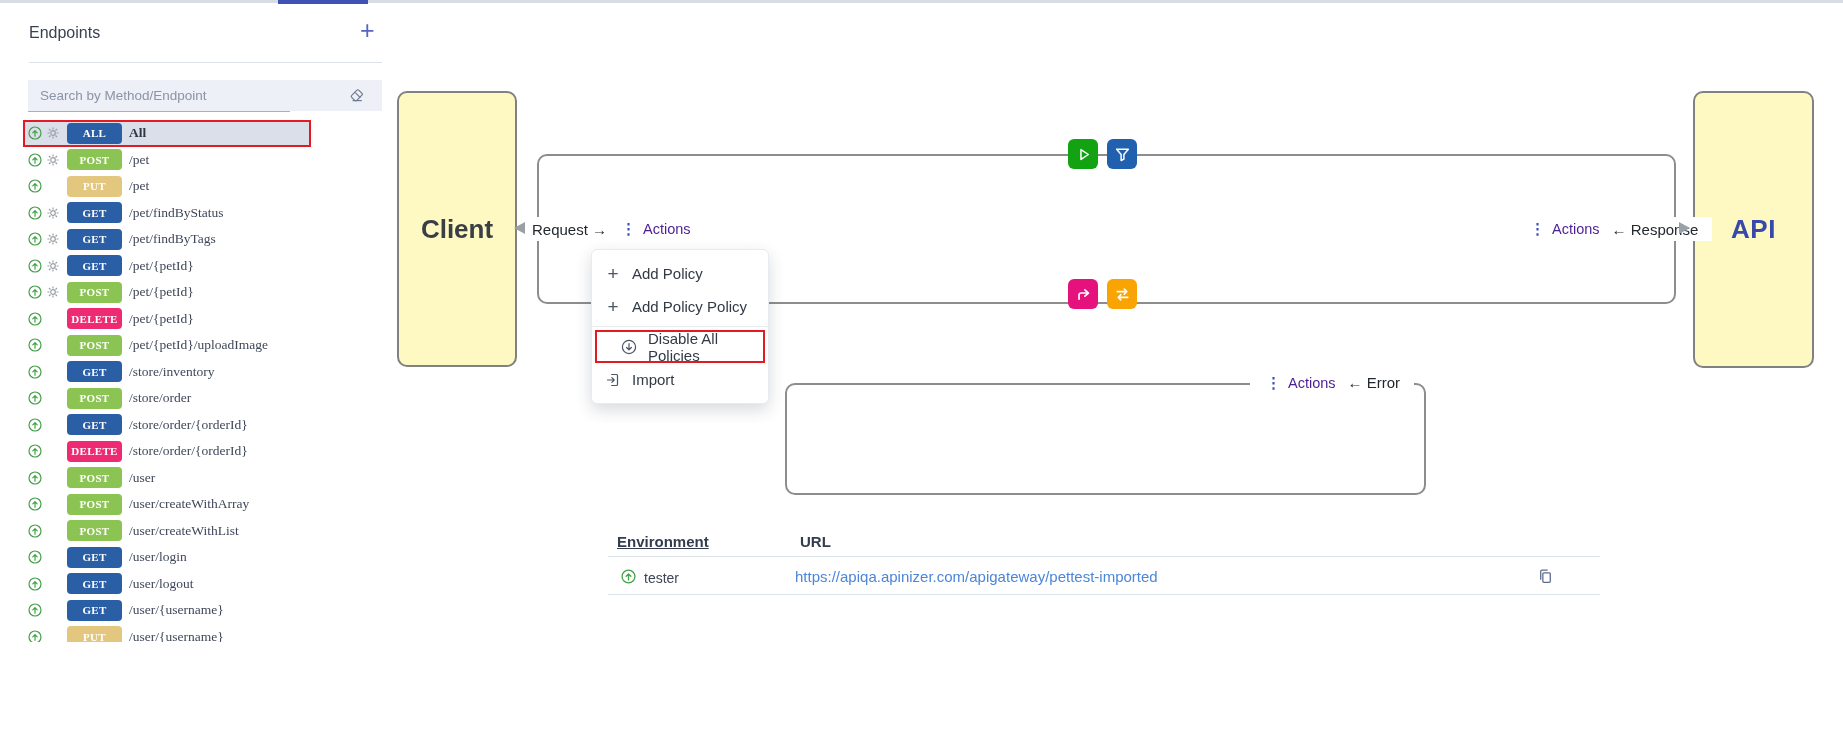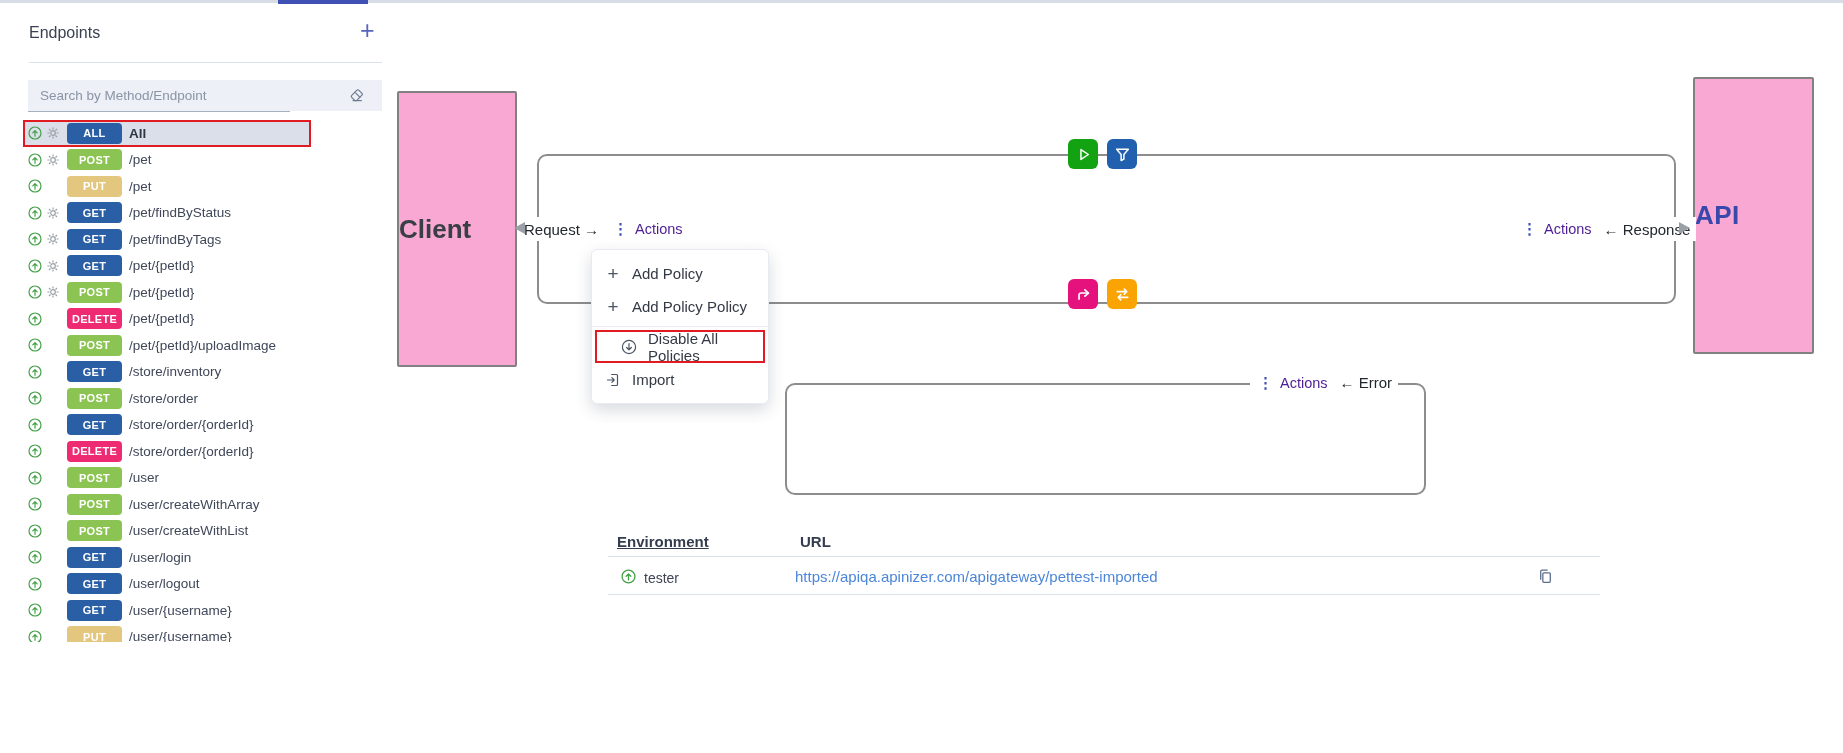--- a/index.html
+++ b/index.html
@@ -14,45 +14,45 @@
   
   #ep-title{left:29px;top:24px;font-size:16px;color:#3a4150;font-weight:500;}
   #ep-add{left:360px;top:18px;font-size:25px;color:#5865c0;font-weight:300;cursor:pointer;line-height:1;}
   #ep-divider{left:29px;top:62px;width:353px;height:1px;background:#dde2ea;}
   #search-box{left:28px;top:80px;width:354px;height:31px;background:#edf0f6;display:flex;align-items:center;}
   #search-input{flex:1;padding-left:12px;font-size:13.5px;color:#8b94a6;}
   #search-underline{left:28px;top:111px;width:262px;height:1px;background:#a7b0bf;}
   #search-clear{position:absolute;right:17px;top:8px;width:16px;height:16px;cursor:pointer;}
 
   #endpoint-list{left:23px;top:120px;width:288px;}
-  .ep-row{display:flex;align-items:center;height:26.5px;box-sizing:border-box;}
+  .ep-row{display:flex;align-items:center;height:26.5px;box-sizing:border-box;font-family:Liberation Serif, serif;}
   .ep-row.selected{background:#dadfe9;border:2px solid #e11b22;}
   .ep-activate{margin-left:5px;width:14px;height:14px;flex:0 0 14px;cursor:pointer;}
   .ep-gear{margin-left:4px;width:14px;height:14px;flex:0 0 14px;cursor:pointer;}
   .ep-row.selected .ep-activate{margin-left:3px;}
   .ep-badge{margin-left:7px;width:55px;height:21px;flex:0 0 55px;border-radius:4px;color:#fff;
     font-size:11px;font-weight:bold;letter-spacing:.3px;display:flex;align-items:center;justify-content:center;}
   .ep-path{margin-left:7px;font-size:13.5px;color:#3f4759;font-weight:500;white-space:nowrap;}
   .ep-row.selected .ep-path{font-weight:700;color:#2f3745;}
 
   
-  .flow-box{border:2px solid #818181;border-radius:2px;background:#f9a8d4;display:flex;align-items:center;}
+  .flow-box{border:2px solid #818181;border-radius:10px;background:#fef9c3;display:flex;align-items:center;justify-content:center;}
   #client-box{left:397px;top:91px;width:116px;height:272px;}
   #client-box span{font-size:26px;font-weight:700;color:#3a3f45;}
-  #api-box{left:1693px;top:77px;width:117px;height:273px;}
+  #api-box{left:1693px;top:91px;width:117px;height:273px;}
   #api-box span{font-size:26px;font-weight:700;color:#3949ab;letter-spacing:.5px;}
   #request-box{left:537px;top:154px;width:1135px;height:146px;border:2px solid #8d8d8d;border-radius:10px;}
   #error-box{left:785px;top:383px;width:637px;height:108px;border:2px solid #8d8d8d;border-radius:10px;}
 
   .connector-left{width:0;height:0;border-top:6px solid transparent;border-bottom:6px solid transparent;border-right:11px solid #9aa0a6;z-index:3;}
   .connector-right{width:0;height:0;border-top:6px solid transparent;border-bottom:6px solid transparent;border-left:11px solid #9aa0a6;z-index:3;}
   #client-arrow{left:514px;top:222px;}
   #api-arrow{left:1679px;top:222px;}
 
-  .label-group{background:#fff;height:24px;display:flex;align-items:center;z-index:2;padding:0 6px;}
+  .label-group{background:#fff;height:24px;display:flex;align-items:center;z-index:2;padding:0 14px;}
   #request-label-group{left:518px;top:217px;}
   #response-label-group{left:1514px;top:217px;}
   #error-label-group{left:1250px;top:371px;height:23px;}
   .flow-label{font-size:15px;color:#23272e;font-weight:500;white-space:nowrap;}
   .dots{color:#3e51b5;font-weight:700;font-size:15px;margin:0 7px 0 14px;cursor:pointer;}
   #response-label-group .dots,#error-label-group .dots{margin-left:2px;}
   .actions-link{font-size:14.5px;color:#4c1d95;font-weight:500;cursor:pointer;margin-right:12px;}
   #request-label-group .actions-link{margin-right:0;}
 
   .pipe-icon{width:30px;height:30px;border-radius:6px;display:flex;align-items:center;justify-content:center;z-index:3;cursor:pointer;}

